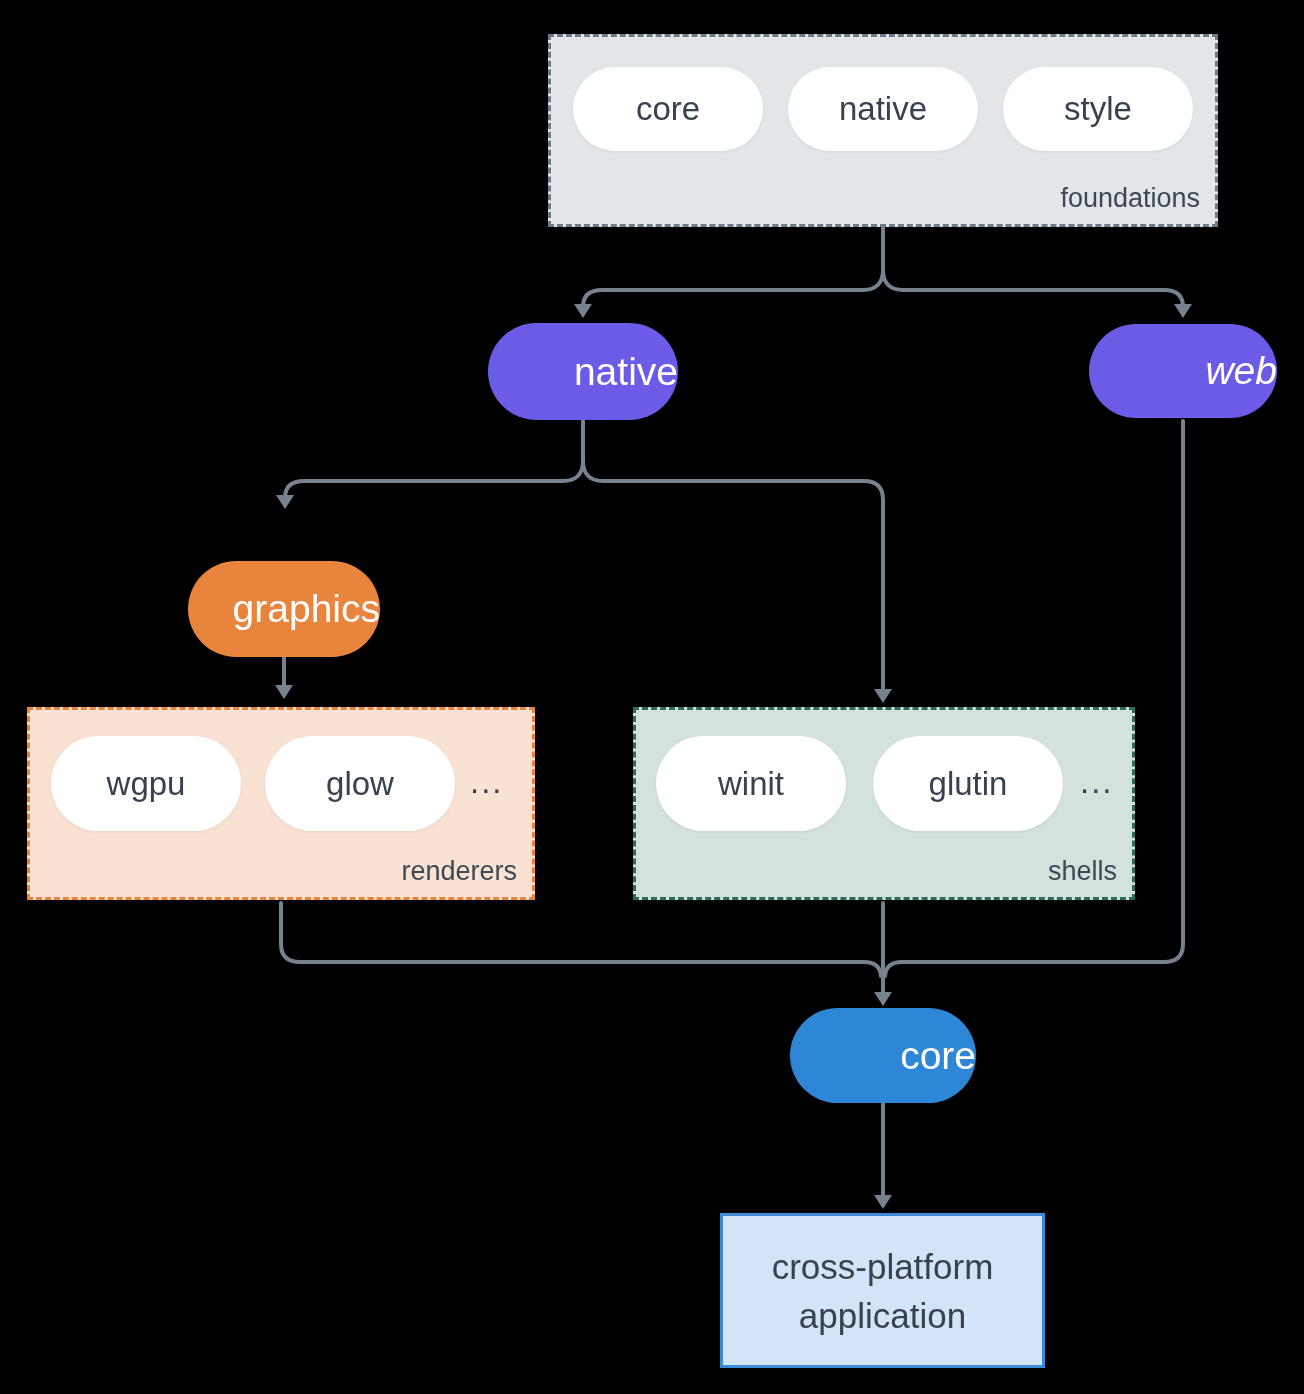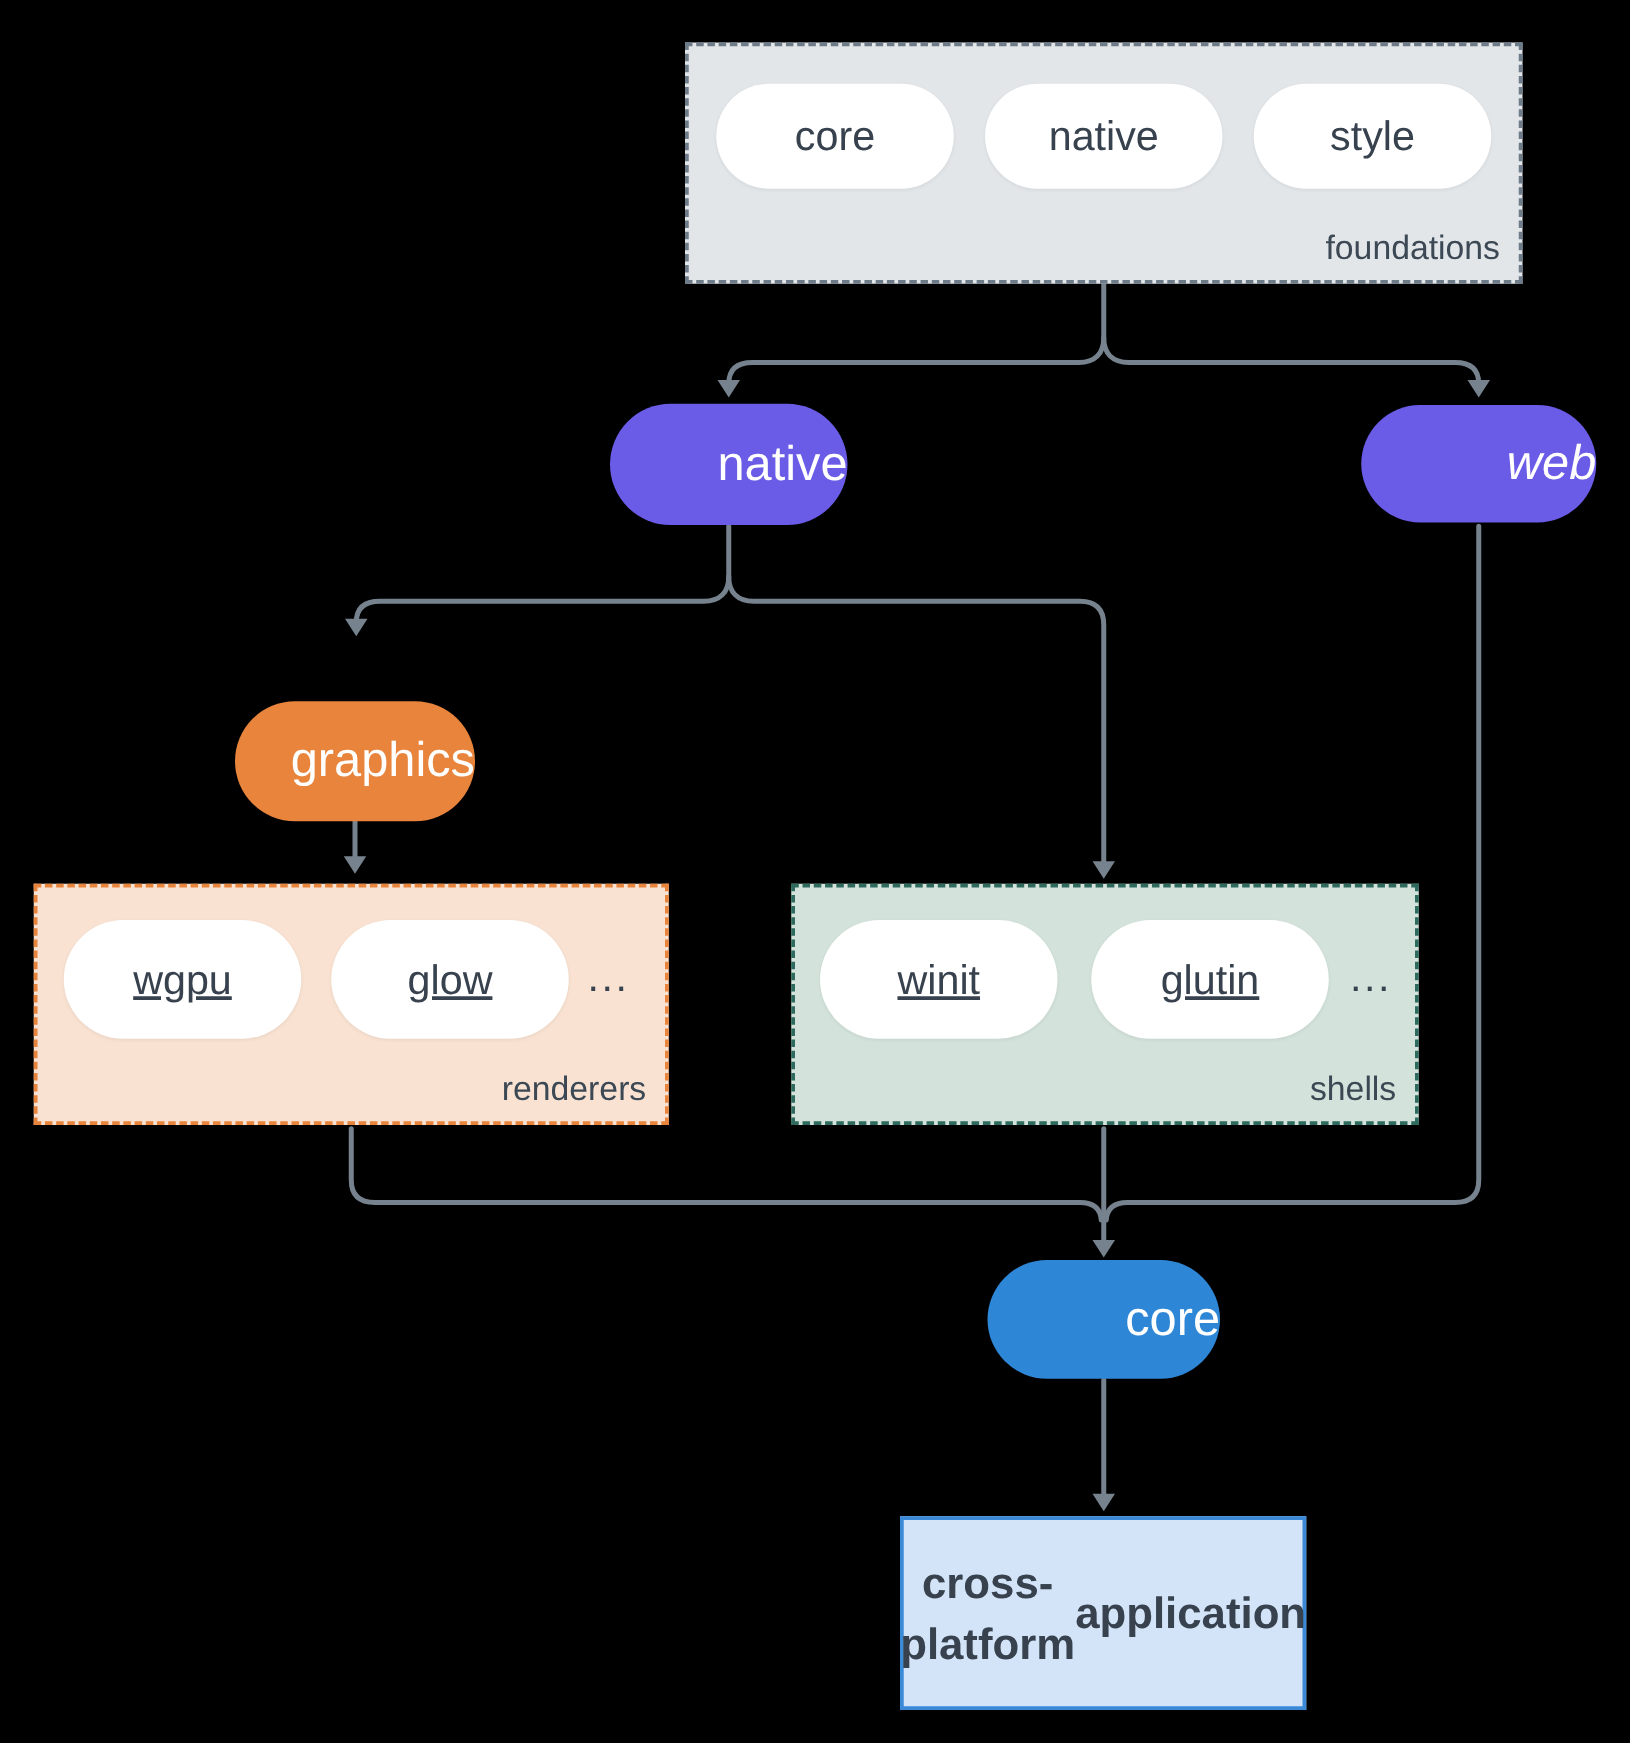--- a/index.html
+++ b/index.html
@@ -41,21 +41,21 @@
   .pill {
     position: absolute;
     display: flex; align-items: center; justify-content: center;
     background: var(--pill-fill, #FFF);
     border-radius: 999px;
     color: var(--node-text-dark, #37424E);
     font-size: 33px;
     box-shadow: 0 1px 3px rgba(40,50,60,0.08);
   }
   .foundations .pill { width: 190px; height: 84px; top: 30px; }
-  .renderers .pill, .shells .pill { width: 190px; height: 95px; top: 26px; text-decoration: underline; }
+  .renderers .pill, .shells .pill { width: 190px; height: 95px; top: 26px; }
 
   .more {
     position: absolute; top: 53px;
     font-size: 33px; color: var(--node-text-dark, #37424E);
     letter-spacing: 2px;
   }
 
   .node {
     position: absolute;
     display: flex; align-items: center; justify-content: flex-end;
@@ -65,23 +65,23 @@
   .node.native   { left: 488px;  top: 323px;  width: 190px; height: 97px; background: var(--purple, #6A5CE6); }
   .node.web      { left: 1089px; top: 324px;  width: 188px; height: 94px; background: var(--purple, #6A5CE6); font-style: italic; }
   .node.graphics { left: 188px;  top: 517px;  width: 192px; height: 96px; background: var(--orange, #E8843C); margin-top: 44px; }
   .node.iced     { left: 790px;  top: 1008px; width: 186px; height: 95px; background: var(--blue, #2E86D6); }
 
   .app-box {
     position: absolute; left: 720px; top: 1213px; width: 325px; height: 155px;
     box-sizing: border-box;
     background: var(--app-fill, #D4E4F8);
     border: 3px solid var(--app-border, #3A8AD8);
-    display: flex; flex-direction: row; align-items: center; justify-content: center;
+    display: flex; flex-direction: column; align-items: center; justify-content: center;
     color: var(--node-text-dark, #37424E);
-    font-size: 35px; line-height: 49px; text-align: center; font-weight: bold;
+    font-size: 35px; line-height: 49px; text-align: center;
   }
 </style>
 </head>
 <body>
 
 <div class="canvas">
 
   <svg class="wires" viewBox="0 0 1304 1394">
 
     <path class="wire" d="M883 218 V270 C883 283 876 290 863 290 H602 Q583 290 583 307"></path>

